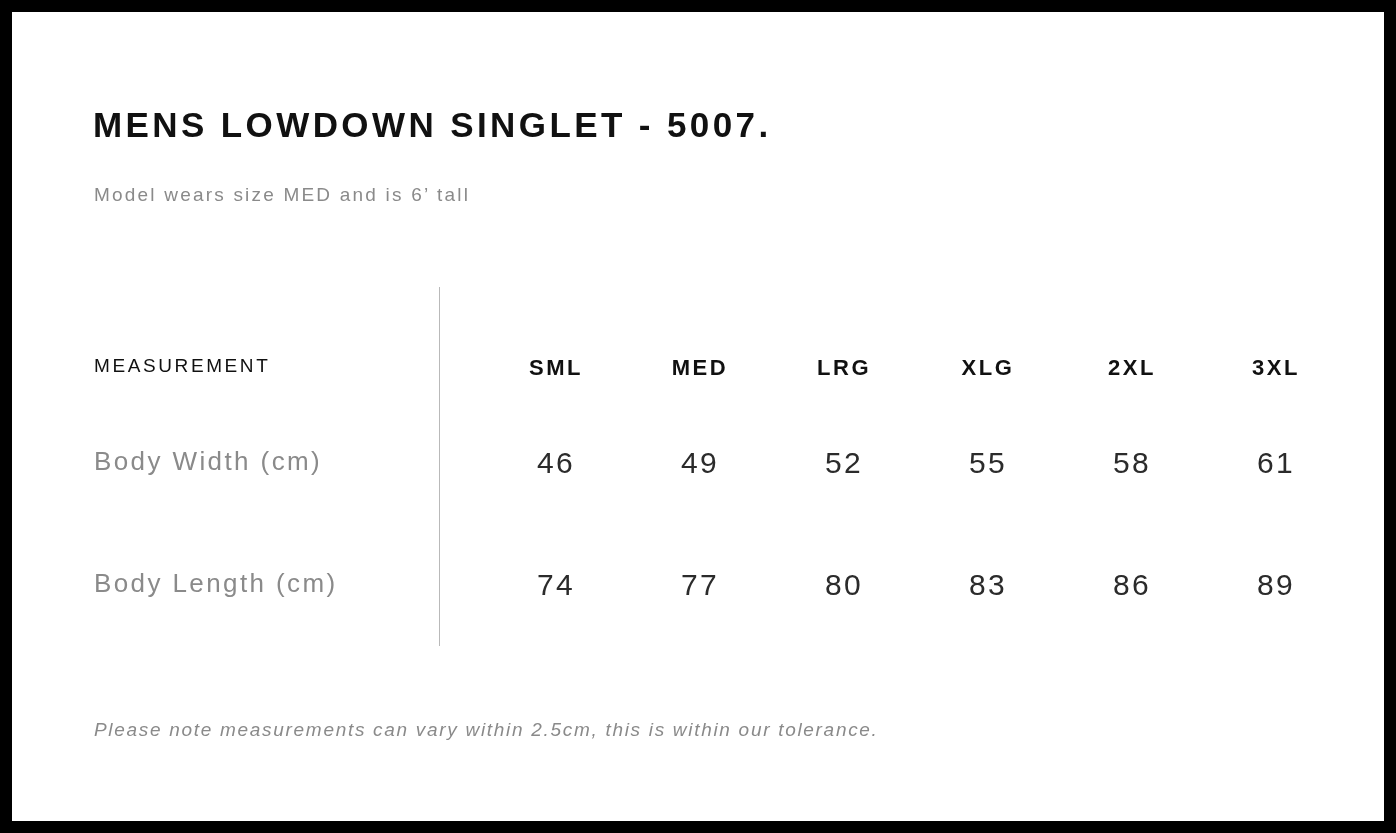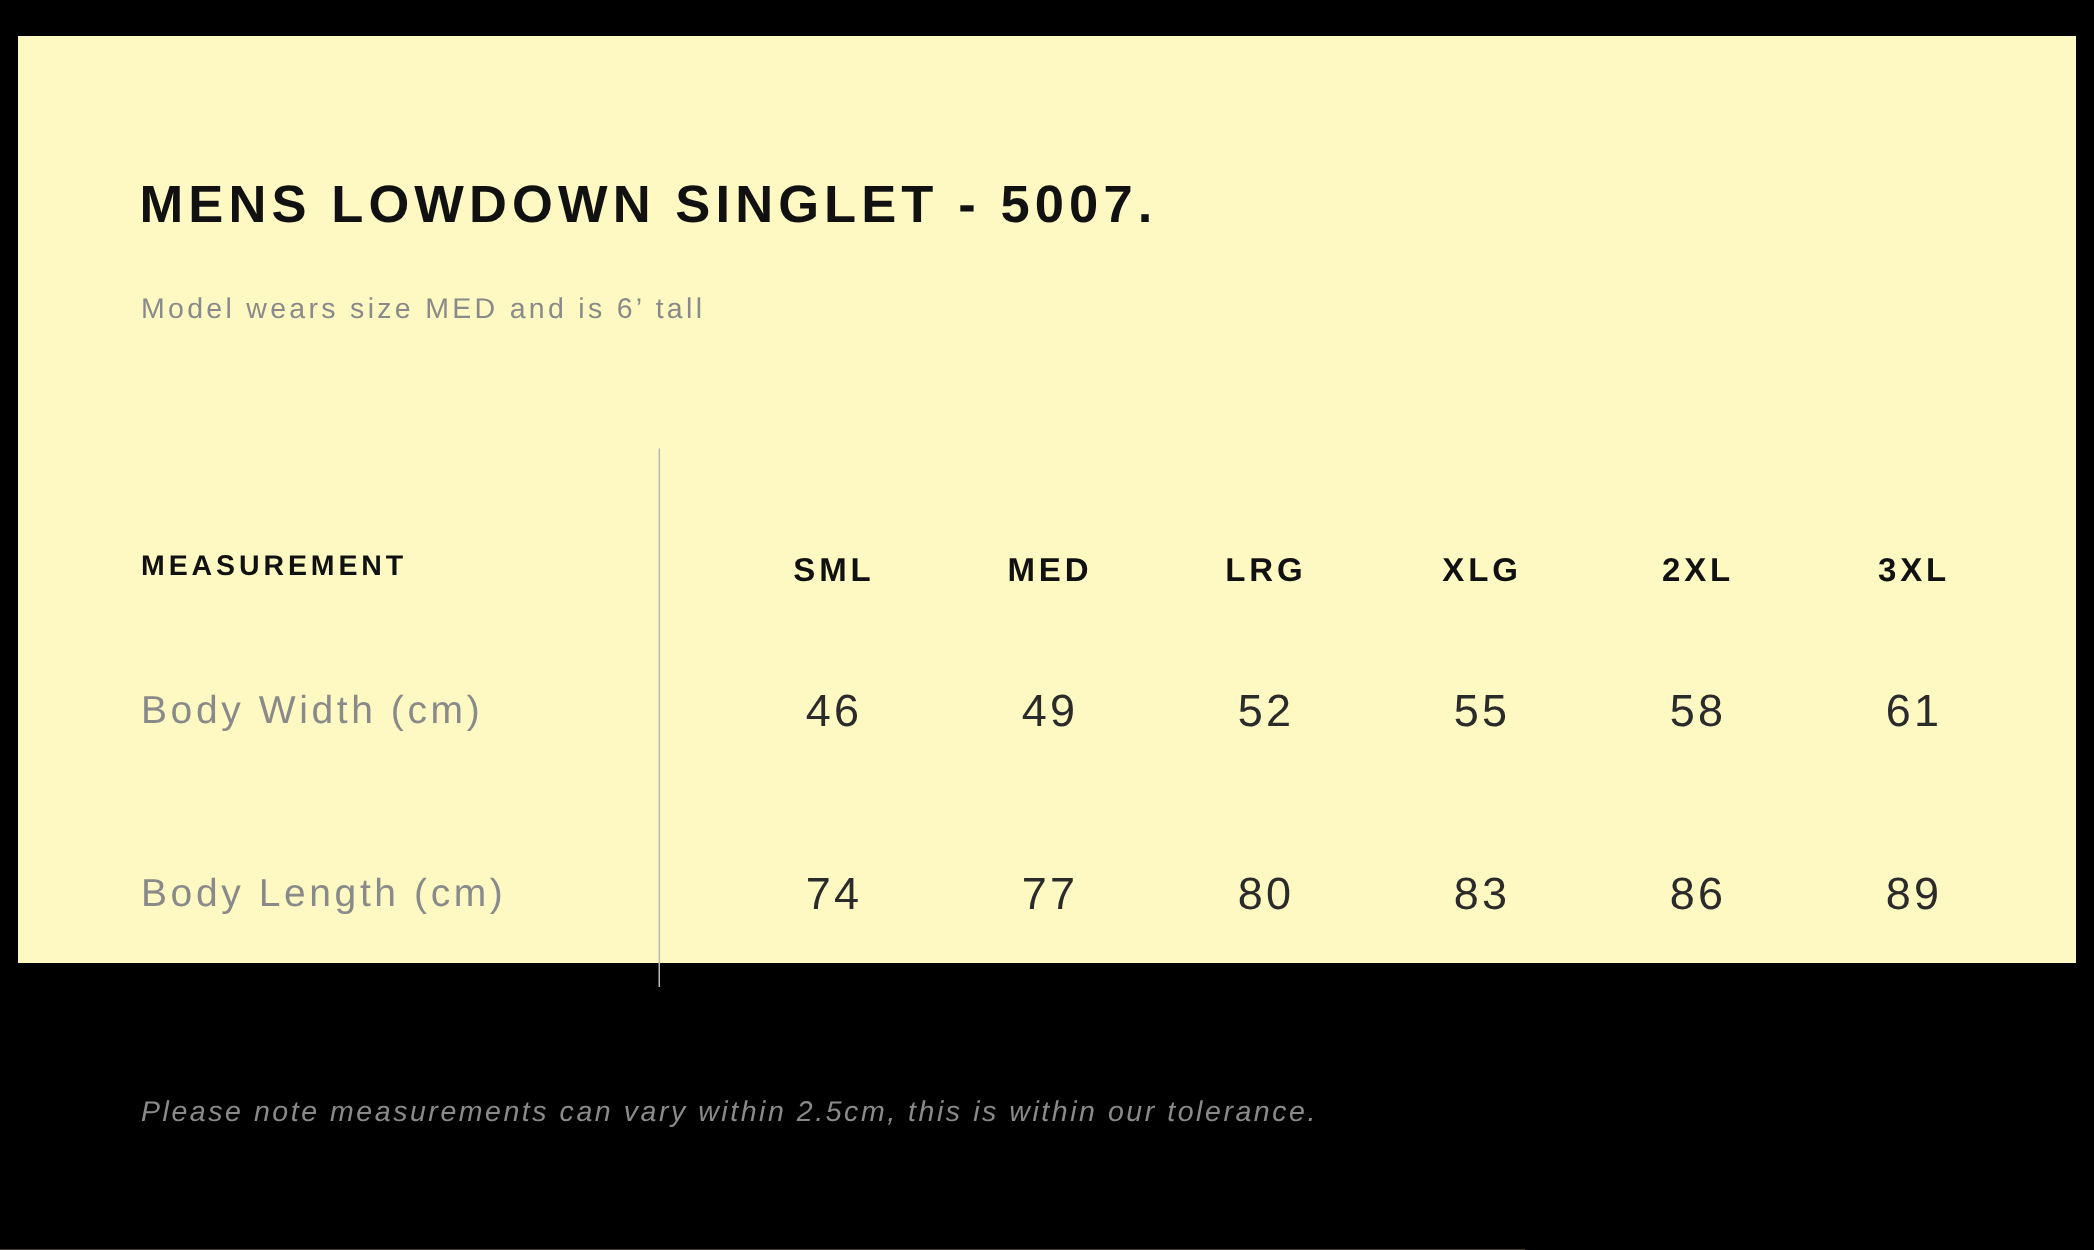--- a/index.html
+++ b/index.html
@@ -9,24 +9,24 @@
   }
   body {
     width: 1396px;
     height: 833px;
     font-family: "Liberation Sans", sans-serif;
     overflow: hidden;
   }
   .page {
     position: absolute;
     left: 12px;
-    top: 24px;
+    top: 12px;
     width: 1372px;
-    height: 618px;
-    background: #fef9c3;
+    height: 809px;
+    background: #ffffff;
     box-sizing: border-box;
   }
   .title {
     position: absolute;
     left: 81px;
     top: 93px;
     font-size: 35px;
     font-weight: bold;
     letter-spacing: 3.4px;
     color: #111111;
@@ -68,21 +68,21 @@
   .row-2 { top: 528px; margin-top: 28px; }
 
   .cell-label {
     position: absolute;
     left: 82px;
     top: 0;
     white-space: nowrap;
   }
   .cell-label.head {
     font-size: 19px;
-    font-weight: bold;
+    font-weight: normal;
     letter-spacing: 2.6px;
     color: #111111;
   }
   .cell-label.body {
     font-size: 26px;
     letter-spacing: 2.4px;
     color: #8a8a8a;
   }
   .cell-val {
     position: absolute;

